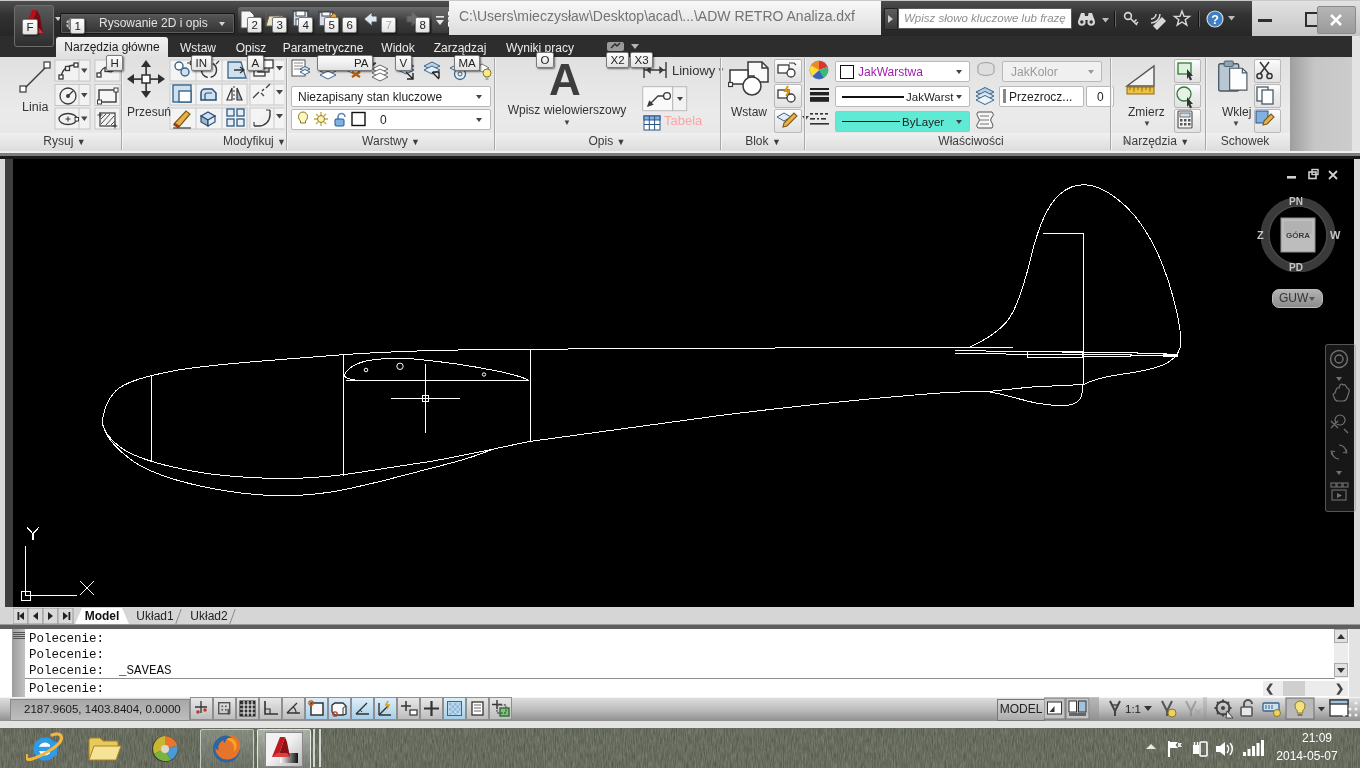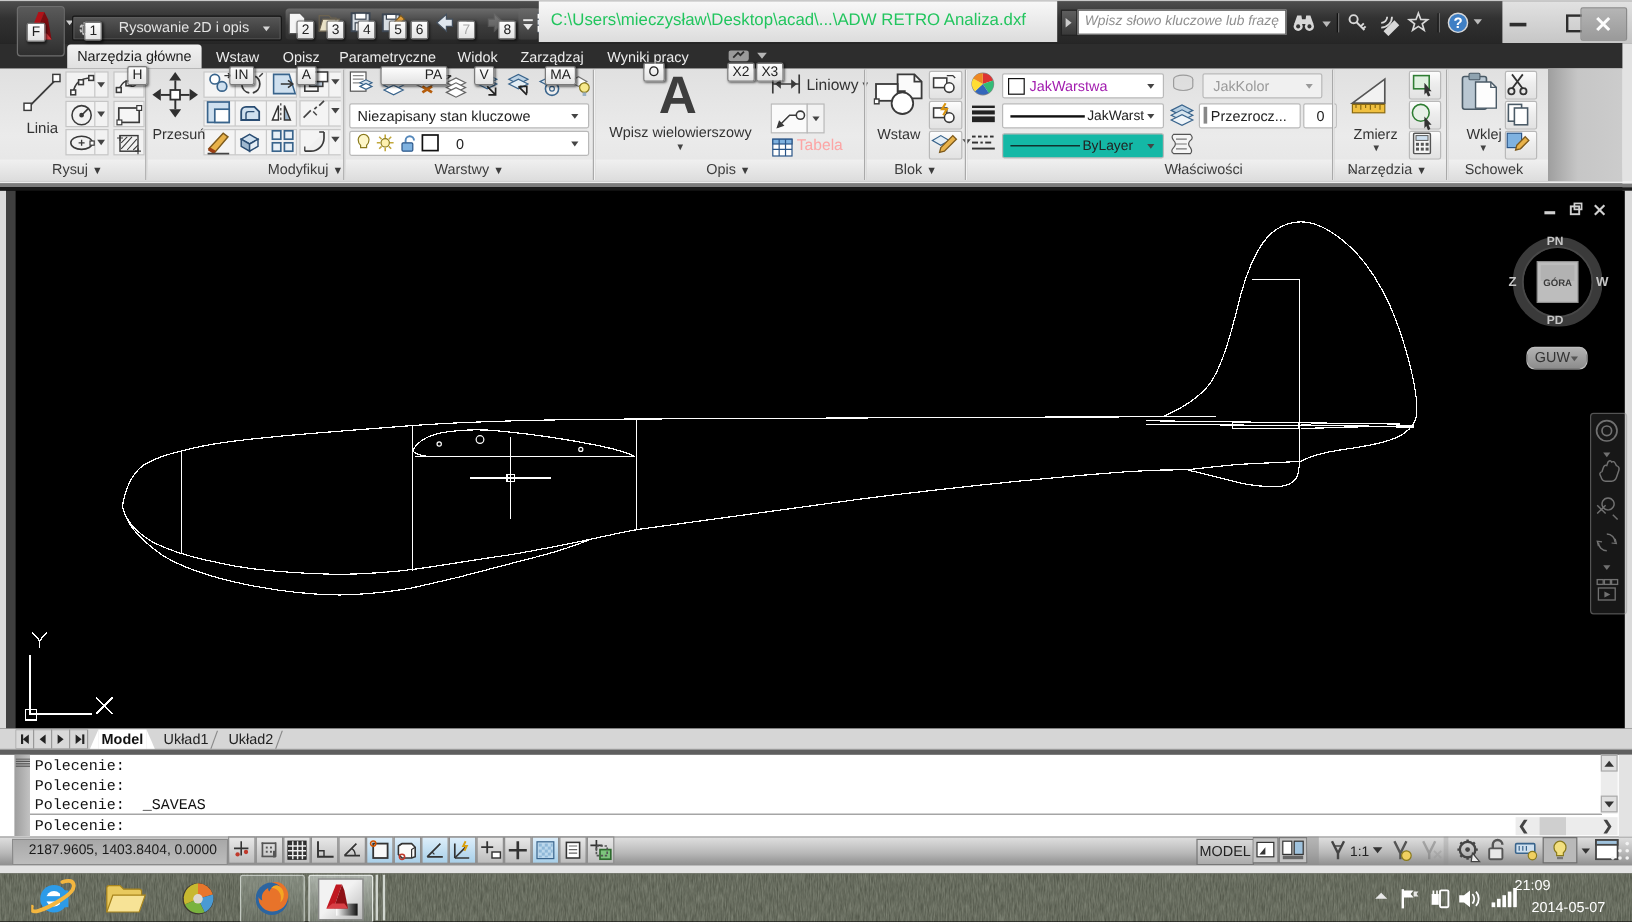--- a/index.html
+++ b/index.html
@@ -95,21 +95,21 @@
   <div class="kt" style="left:415px;top:17px;">8</div>
 
   <div class="abs" style="left:432px;top:7px;width:16px;height:26px;background:linear-gradient(#6a6a6a,#3a3a3a);border-radius:2px;">
     <svg width="16" height="26" viewBox="0 0 16 26">
         <rect x="4" y="9" width="8" height="1.6" fill="#e8e8e8"></rect>
         <path d="M4 13 h8 l-4 5 z" fill="#e8e8e8"></path>
       </svg>
   </div>
 
   <div class="abs" style="left:449px;top:1px;width:432px;height:34px;background:linear-gradient(#f8f8f8,#e9e9e9 55%,#dcdcdc);"></div>
-  <div class="abs" style="left:459px;top:8px;width:425px;font-size:14px;color:#22c55e;white-space:nowrap;">C:\Users\mieczysław\Desktop\acad\...\ADW RETRO Analiza.dxf</div>
+  <div class="abs" style="left:459px;top:8px;width:425px;font-size:14px;color:#737373;white-space:nowrap;">C:\Users\mieczysław\Desktop\acad\...\ADW RETRO Analiza.dxf</div>
 
   <div class="abs" style="left:884px;top:8px;width:12px;height:20px;background:linear-gradient(#5e5e5e,#393939);border:1px solid #222;">
      <div class="abs" style="left:3px;top:6px;width:0;height:0;border-top:4px solid transparent;border-bottom:4px solid transparent;border-left:5px solid #ccc;"></div>
   </div>
   <div class="abs" style="left:898px;top:8px;width:172px;height:19px;background:#fff;border:1px solid #5a5a5a;">
     <span class="abs" style="left:5px;top:3px;font-size:11.5px;font-style:italic;color:#8f8f8f;white-space:nowrap;">Wpisz słowo kluczowe lub frazę</span>
   </div>
   <svg class="abs" style="left:1076px;top:8px;" width="180" height="22" viewBox="0 0 180 22">
 
     <g fill="#d8d8d8">
@@ -519,21 +519,21 @@
     <span class="abs" style="left:22px;top:3px;font-size:12px;color:#a21caf;">JakWarstwa</span>
     <div class="small-dd" style="left:120px;top:8px;"></div>
   </div>
 
   <div class="abs btn-ins" style="left:835px;top:86px;width:133px;height:19px;background:#fff;">
     <div class="abs" style="left:6px;top:9px;width:62px;height:1.6px;background:#111;"></div>
     <span class="abs" style="left:70px;top:3.5px;font-size:11.5px;color:#222;">JakWarst</span>
     <div class="small-dd" style="left:120px;top:8px;"></div>
   </div>
 
-  <div class="abs btn-ins" style="left:835px;top:111px;width:133px;height:19px;background:#14b8a6;">
+  <div class="abs btn-ins" style="left:835px;top:111px;width:133px;height:19px;background:#5eead4;">
     <div class="abs" style="left:6px;top:9px;width:58px;height:1.3px;background:#111;"></div>
     <span class="abs" style="left:66px;top:3.5px;font-size:11.5px;color:#222;">ByLayer</span>
     <div class="small-dd" style="left:120px;top:8px;"></div>
   </div>
 
   <svg class="abs" style="left:974px;top:60px;" width="32" height="72" viewBox="0 0 32 72">
 
     <g opacity="0.65">
       <ellipse cx="12" cy="6" rx="8" ry="3.4" fill="#ddd" stroke="#777"></ellipse>
       <path d="M4 6 v6 a8 3.4 0 0 0 16 0 v-6" fill="#ddd" stroke="#777"></path>
@@ -557,21 +557,21 @@
     <div class="small-dd" style="left:85px;top:8px;border-top-color:#999;"></div>
   </div>
 
   <div class="abs btn-ins" style="left:999px;top:86px;width:83px;height:19px;background:#fff;">
     <div class="abs" style="left:3px;top:2px;width:3px;height:14px;background:#888;"></div>
     <span class="abs" style="left:9px;top:3px;font-size:12px;color:#222;white-space:nowrap;">Przezrocz...</span>
   </div>
   <div class="abs btn-ins" style="left:1086px;top:86px;width:26px;height:19px;background:#fff;">
     <span class="abs" style="left:10px;top:3px;font-size:12px;color:#222;">0</span>
   </div>
-  <div class="plabel" style="left:806px;width:330px;margin-left:32px;">Właściwości</div>
+  <div class="plabel" style="left:806px;width:330px;">Właściwości</div>
   <div class="abs" style="left:1124px;top:137px;font-size:9px;color:#555;">»</div>
   <div class="psep" style="left:1110px;"></div>
 
   <svg class="abs" style="left:1124px;top:60px;" width="40" height="42" viewBox="0 0 40 42">
     <path d="M3 26 L30 6 V26 Z" fill="#f2f2f2" stroke="#555" stroke-width="1.4"></path>
     <rect x="3" y="27" width="27" height="7" fill="#f0c040" stroke="#8a6a10"></rect>
     <path d="M6 27 v3 M10 27 v4.5 M14 27 v3 M18 27 v4.5 M22 27 v3 M26 27 v4.5" stroke="#8a6a10"></path>
   </svg>
   <div class="abs" style="left:1128px;top:105px;font-size:12px;color:#333;">Zmierz</div>
   <div class="abs" style="left:1143px;top:119px;font-size:8px;color:#444;">▼</div>
@@ -1078,15 +1078,15 @@
       <path d="M11 5 a6 6 0 0 1 0 8 M14 3 a9 9 0 0 1 0 12" stroke="#fff" stroke-width="1.5" fill="none"></path>
     </g>
     <g transform="translate(100,0)" fill="#fff">
       <rect x="0" y="12" width="3" height="4"></rect>
       <rect x="4.5" y="9" width="3" height="7"></rect>
       <rect x="9" y="6" width="3" height="10"></rect>
       <rect x="13.5" y="3" width="3" height="13"></rect>
       <rect x="18" y="0" width="3" height="16"></rect>
     </g>
   </svg>
-  <div class="abs" style="left:1262px;top:731px;width:70px;font-size:12px;color:#fff;text-align:left;">21:09</div>
+  <div class="abs" style="left:1262px;top:731px;width:70px;font-size:12px;color:#fff;text-align:right;">21:09</div>
   <div class="abs" style="left:1264px;top:749px;width:86px;font-size:12px;color:#fff;text-align:center;">2014-05-07</div>
 </div>
 
 </body></html>

